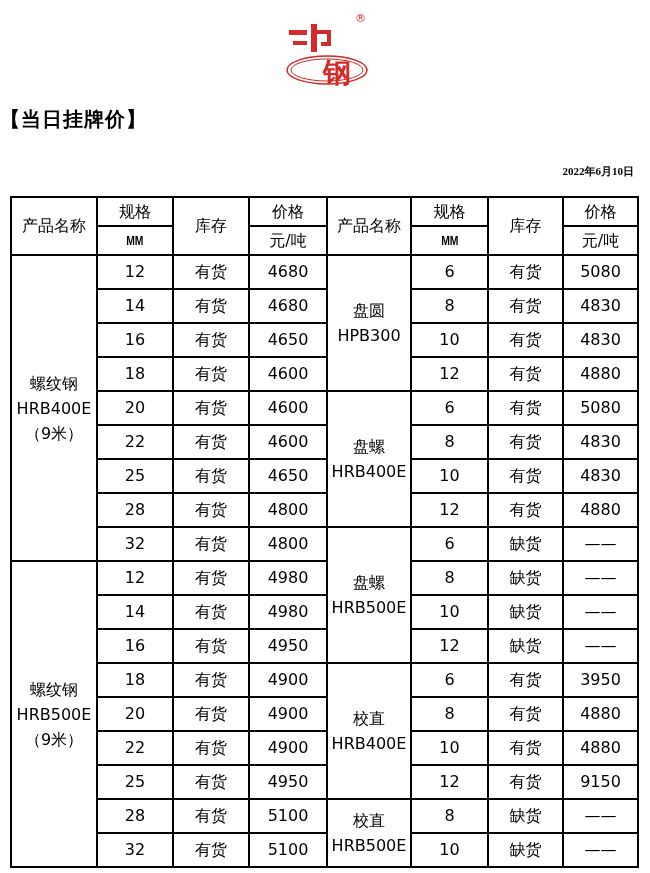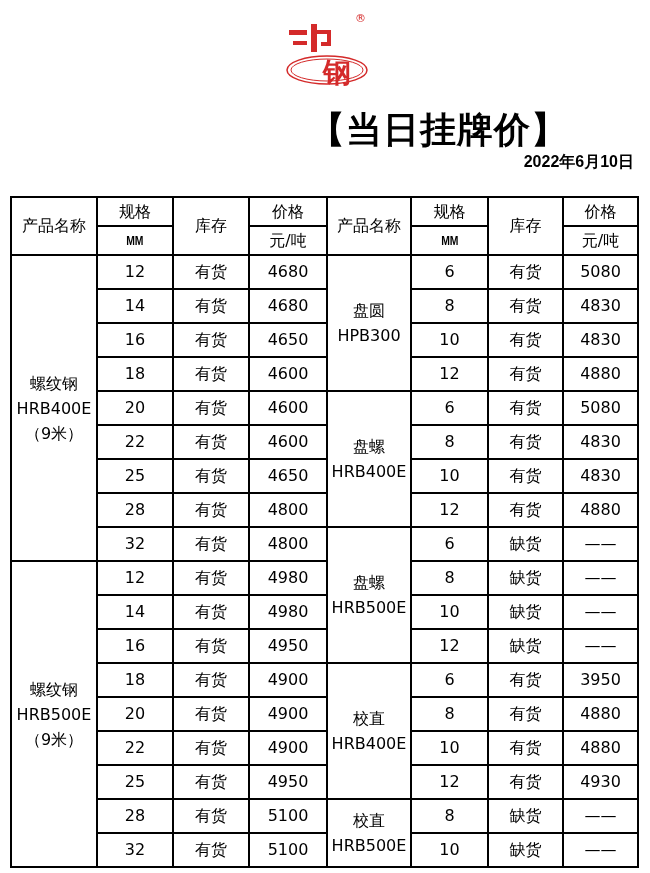--- a/index.html
+++ b/index.html
@@ -1,22 +1,22 @@
 <!DOCTYPE html>
 <html><head>
 <meta charset="utf-8">
 <style>
   html, body { margin: 0; padding: 0; background: #ffffff; }
   body { width: 650px; height: 873px; position: relative; overflow: hidden;
          font-family: "DejaVu Sans", "Liberation Sans", sans-serif; color: #000; }
   .logo { position: absolute; left: 283px; top: 8px; width: 90px; height: 84px; }
-  .title { position: absolute; top: 106px; left: 0; width: 568px; text-align: right;
-           font-family: "DejaVu Serif", "Liberation Serif", serif; font-size: 36px; font-weight: bold; letter-spacing: 1px; }
-  .date { position: absolute; top: 152px; right: 16px; font-family: Liberation Sans, sans-serif;
-          font-size: 16px; font-weight: bold; }
+  .title { position: absolute; top: 106px; left: 0; width: 568px; text-align: left;
+           font-family: "DejaVu Serif", "Liberation Serif", serif; font-size: 20px; font-weight: bold; letter-spacing: 1px; }
+  .date { position: absolute; top: 164px; right: 16px; font-family: Liberation Serif, serif;
+          font-size: 11px; font-weight: bold; }
   table.price { position: absolute; left: 10px; top: 196px; border-collapse: collapse; table-layout: fixed; }
   table.price td { border: 2px solid #000; text-align: center; vertical-align: middle; padding: 0;
                    font-size: 16px; line-height: 18px; }
   .hrow td { height: 27px; }
   .drow td { height: 32px; }
   .mm { font-weight: bold; font-size: 13px; font-family: "Liberation Sans", sans-serif; transform: scaleX(0.8); display: inline-block; }
   .grp { line-height: 25px !important; margin-top: 48px; }
 </style>
 </head>
 <body>
@@ -210,21 +210,21 @@
         <td>10</td>
         <td>有货</td>
         <td>4880</td>
       </tr>
       <tr class="drow">
         <td>25</td>
         <td>有货</td>
         <td>4950</td>
         <td>12</td>
         <td>有货</td>
-        <td>4930</td>
+        <td>9150</td>
       </tr>
       <tr class="drow">
         <td>28</td>
         <td>有货</td>
         <td>5100</td>
         <td rowspan="2" class="grp">
           <div>校直</div>
           <div>HRB500E</div>
         </td>
         <td>8</td>

